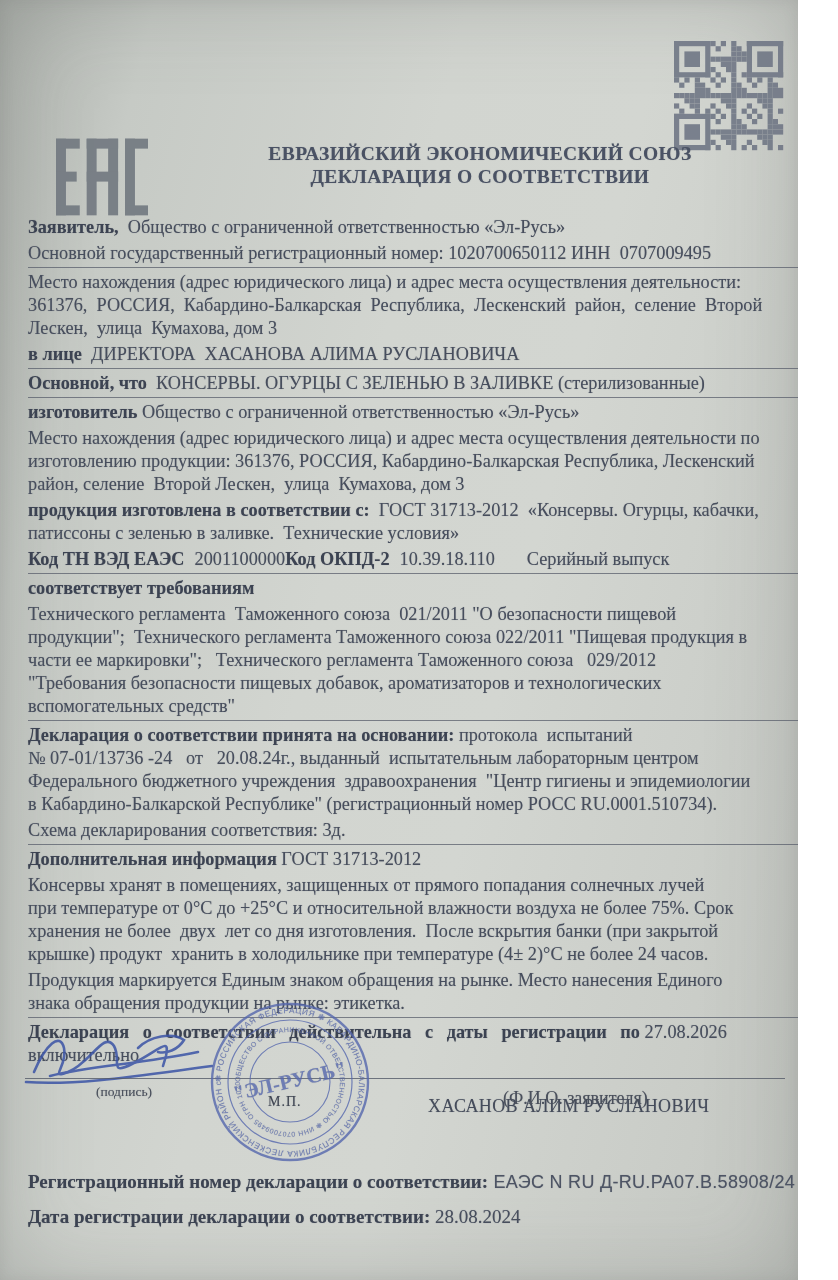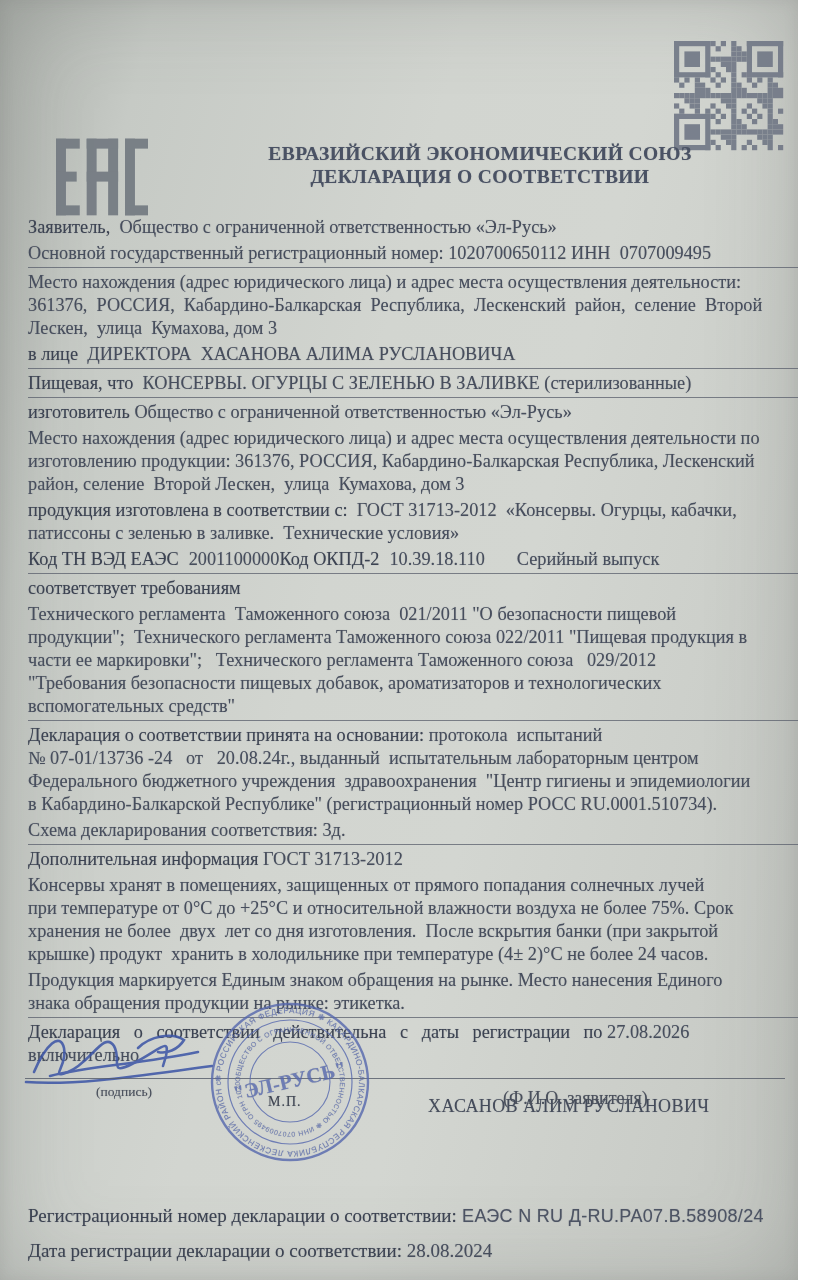--- a/index.html
+++ b/index.html
@@ -16,34 +16,34 @@
   
   .eac-logo{position:absolute;left:56px;top:138px;width:92px;height:78px;opacity:.88;}
   .qr{position:absolute;left:668px;top:33px;width:120px;height:124px;opacity:.88;}
   .title-block{position:absolute;left:230px;top:142px;width:500px;text-align:center;
     font-weight:bold;color:#48506223;}
   .title-block div{font-size:19.5px;line-height:23px;letter-spacing:.4px;color:#4a5264;font-weight:bold;}
   
   .body-col{position:absolute;left:28px;top:216px;width:801px;font-size:18.3px;line-height:23px;}
   .row{margin:0 0 2px 0;padding:0 0 1px 0;white-space:pre-wrap;}
   .row.u{border-bottom:1.5px solid rgba(84,90,104,.72);padding-bottom:2px;margin-bottom:3px;}
-  .lbl{font-weight:normal;color:#3c4352;}
+  .lbl{font-weight:bold;color:#3c4352;}
   .val{color:#474e5d;}
   .sp1{} .sp2{margin-right:32px;} .sp3{margin-right:10px;}
   .validity .lbl{word-spacing:9px;}
   
   .sig-line{position:absolute;left:25px;right:13px;top:1078px;border-top:1.5px solid rgba(84,90,104,.8);}
   .sig-svg{position:absolute;left:20px;top:1014px;width:200px;height:75px;}
   .cap-sign{position:absolute;left:96px;top:1084px;font-size:13.5px;color:#4a505c;}
   .mp-text{position:absolute;left:268px;top:1094px;font-size:14px;color:#3f4552;letter-spacing:1px;}
   .fio-name{position:absolute;left:428px;top:1051px;font-size:18px;letter-spacing:.4px;color:#454c5b;margin-top:45px;}
   .cap-fio{position:absolute;left:503px;top:1088px;font-size:18px;color:#4a505c;}
   .stamp{position:absolute;left:200px;top:992px;width:180px;height:180px;opacity:.8;}
   
-  .reg-block{position:absolute;left:28px;top:1204px;width:801px;font-size:19px;line-height:24px;}
+  .reg-block{position:absolute;left:28px;top:1170px;width:801px;font-size:19px;line-height:24px;}
   .reg-row{margin:0 0 11px 0;}
   .reg-num{font-family:"Liberation Sans", sans-serif;font-size:18px;color:#4d5464;letter-spacing:.3px;}
 </style>
 </head>
 <body>
 
 <div class="page">
 
   <svg class="eac-logo" viewBox="0 0 120 100" xmlns="http://www.w3.org/2000/svg">
     <g fill="#6f767e">
@@ -232,21 +232,21 @@
   <div class="title-block">
     <div>ЕВРАЗИЙСКИЙ ЭКОНОМИЧЕСКИЙ СОЮЗ</div>
     <div>ДЕКЛАРАЦИЯ О СООТВЕТСТВИИ</div>
   </div>
 
   <div class="body-col">
     <p class="row"><span class="lbl">Заявитель,</span><span class="val">  Общество с ограниченной ответственностью «Эл-Русь»</span></p>
     <p class="row u"><span class="val">Основной государственный регистрационный номер: 1020700650112 ИНН  0707009495</span></p>
     <p class="row"><span class="val">Место нахождения (адрес юридического лица) и адрес места осуществления деятельности:</span><br><span class="val">361376,  РОССИЯ,  Кабардино-Балкарская  Республика,  Лескенский  район,  селение  Второй</span><br><span class="val">Лескен,  улица  Кумахова, дом 3</span></p>
     <p class="row u"><span class="lbl">в лице</span><span class="val">  ДИРЕКТОРА  ХАСАНОВА АЛИМА РУСЛАНОВИЧА</span></p>
-    <p class="row u"><span class="lbl">Пищевая, что</span><span class="val">  КОНСЕРВЫ. ОГУРЦЫ С ЗЕЛЕНЬЮ В ЗАЛИВКЕ (стерилизованные)</span></p>
+    <p class="row u"><span class="lbl">Основной, что</span><span class="val">  КОНСЕРВЫ. ОГУРЦЫ С ЗЕЛЕНЬЮ В ЗАЛИВКЕ (стерилизованные)</span></p>
     <p class="row"><span class="lbl">изготовитель</span><span class="val"> Общество с ограниченной ответственностью «Эл-Русь»</span></p>
     <p class="row"><span class="val">Место нахождения (адрес юридического лица) и адрес места осуществления деятельности по</span><br><span class="val">изготовлению продукции: 361376, РОССИЯ, Кабардино-Балкарская Республика, Лескенский</span><br><span class="val">район, селение  Второй Лескен,  улица  Кумахова, дом 3</span></p>
     <p class="row"><span class="lbl">продукция изготовлена в соответствии с:</span><span class="val">  ГОСТ 31713-2012  «Консервы. Огурцы, кабачки,</span><br><span class="val">патиссоны с зеленью в заливке.  Технические условия»</span></p>
     <p class="row u"><span class="lbl sp3">Код ТН ВЭД ЕАЭС</span><span class="val sp1">2001100000</span><span class="lbl sp3">Код ОКПД-2</span><span class="val sp2">10.39.18.110</span><span class="val">Серийный выпуск</span></p>
     <p class="row"><span class="lbl">соответствует требованиям</span></p>
     <p class="row u"><span class="val">Технического регламента  Таможенного союза  021/2011 "О безопасности пищевой</span><br><span class="val">продукции";  Технического регламента Таможенного союза 022/2011 "Пищевая продукция в</span><br><span class="val">части ее маркировки";   Технического регламента Таможенного союза   029/2012</span><br><span class="val">"Требования безопасности пищевых добавок, ароматизаторов и технологических</span><br><span class="val">вспомогательных средств"</span></p>
     <p class="row"><span class="lbl">Декларация о соответствии принята на основании:</span><span class="val"> протокола  испытаний</span><br><span class="val">№ 07-01/13736 -24   от   20.08.24г., выданный  испытательным лабораторным центром</span><br><span class="val">Федерального бюджетного учреждения  здравоохранения  "Центр гигиены и эпидемиологии</span><br><span class="val">в Кабардино-Балкарской Республике" (регистрационный номер РОСС RU.0001.510734).</span></p>
     <p class="row u"><span class="val">Схема декларирования соответствия: 3д.</span></p>
     <p class="row"><span class="lbl">Дополнительная информация</span><span class="val"> ГОСТ 31713-2012</span></p>
     <p class="row"><span class="val">Консервы хранят в помещениях, защищенных от прямого попадания солнечных лучей</span><br><span class="val">при температуре от 0°С до +25°С и относительной влажности воздуха не более 75%. Срок</span><br><span class="val">хранения не более  двух  лет со дня изготовления.  После вскрытия банки (при закрытой</span><br><span class="val">крышке) продукт  хранить в холодильнике при температуре (4± 2)°С не более 24 часов.</span></p>

